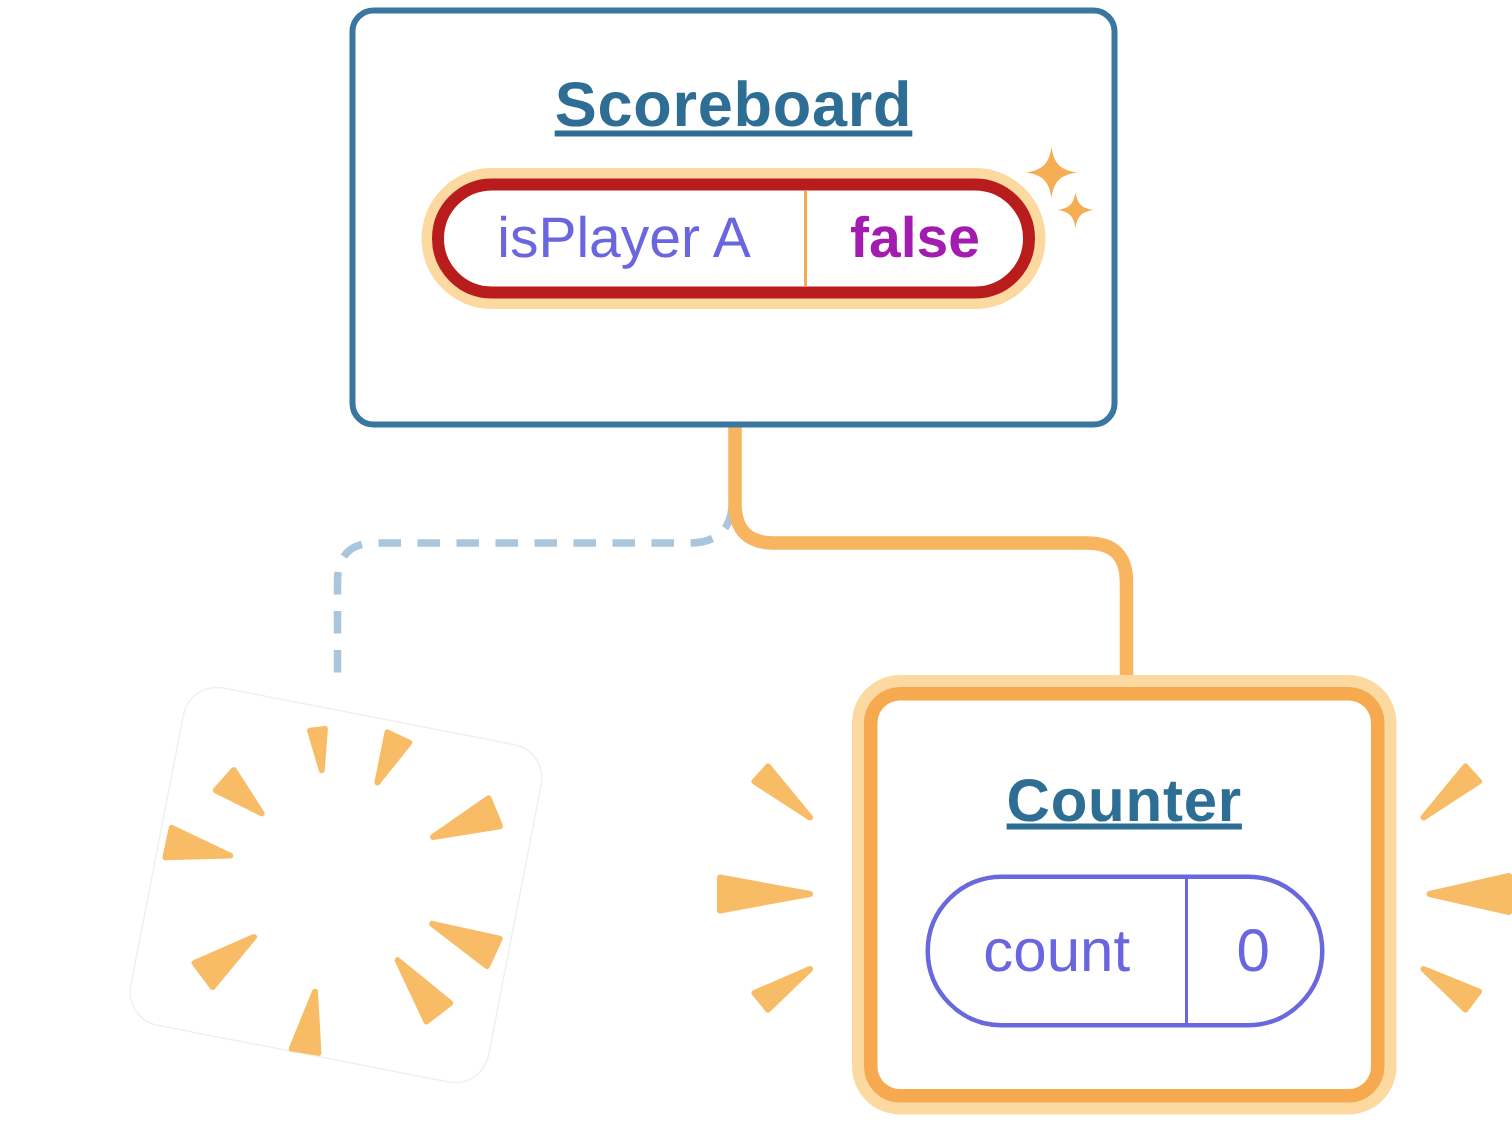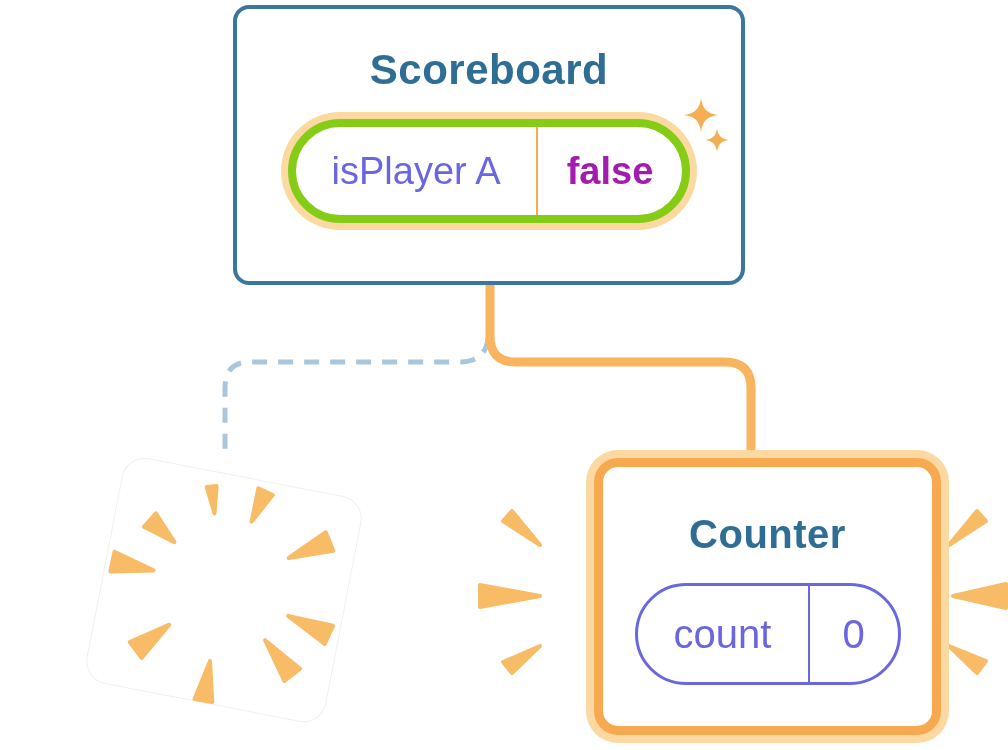--- a/index.html
+++ b/index.html
@@ -32,36 +32,37 @@
   .card-title {
     position: absolute;
     left: 0; top: 36px;
     width: 100%;
     text-align: center;
     font-size: 42px;
     font-weight: 700;
     line-height: 1.2;
     color: #2F6E94;
     letter-spacing: 0.5px;
+    text-decoration: underline;
   }
 
   .pill {
     position: absolute;
     left: 50%;
     transform: translateX(-50%);
     background: #ffffff;
     border-radius: 999px;
     display: flex;
     align-items: stretch;
     overflow: hidden;
   }
   .pill-orange {
     top: 110px;
-    width: 402px; height: 104px;
-    border: 8px solid #84cc16;
+    width: 402px; height: 80px;
+    border: 8px solid #b91c1c;
     box-shadow: 0 0 0 7px #FCD9A0;
   }
   .pill-orange .cell-key { flex: 0 0 240px; }
   .pill-orange .divider { background: #F6A94F; }
 
   .pill-purple {
     top: 116px;
     width: 266px; height: 102px;
     border: 3px solid #6A68DE;
   }
@@ -77,21 +78,21 @@
   .cell-value { flex: 1 1 auto; }
   .divider { flex: 0 0 2px; }
 
   .pill-orange .cell { font-size: 38px; }
   .pill-orange .cell-value { font-weight: 700; color: #a21caf; }
   .pill-purple .cell { font-size: 40px; }
 
   
   .counter-card {
     position: absolute;
-    left: 594px; top: 458px;
+    left: 576px; top: 458px;
     width: 347px; height: 277px;
     background: #ffffff;
     border: 9px solid #F6A94F;
     border-radius: 24px;
     box-shadow: 0 0 0 8px #FCD9A0;
   }
   .counter-card .card-title { top: 43px; font-size: 40px; }
 
   
   .poof-card {

